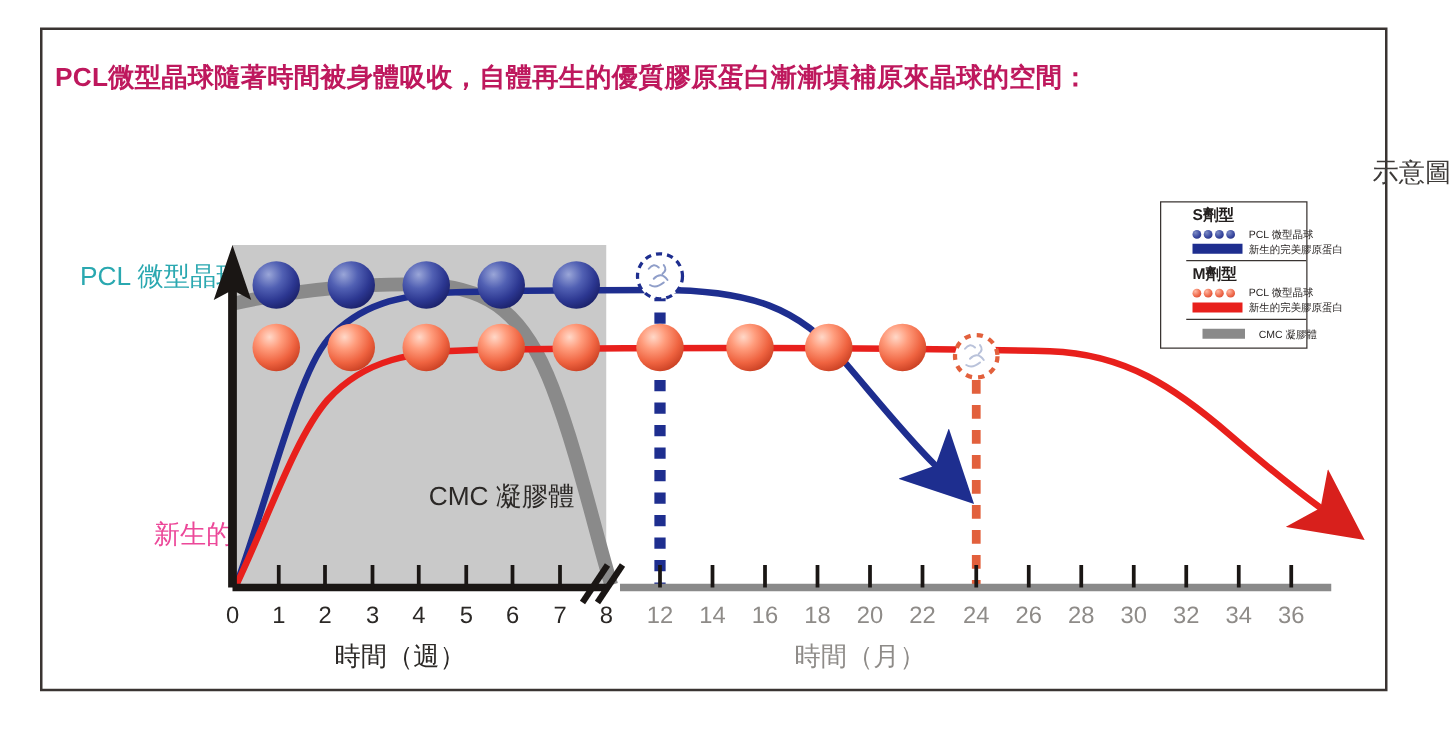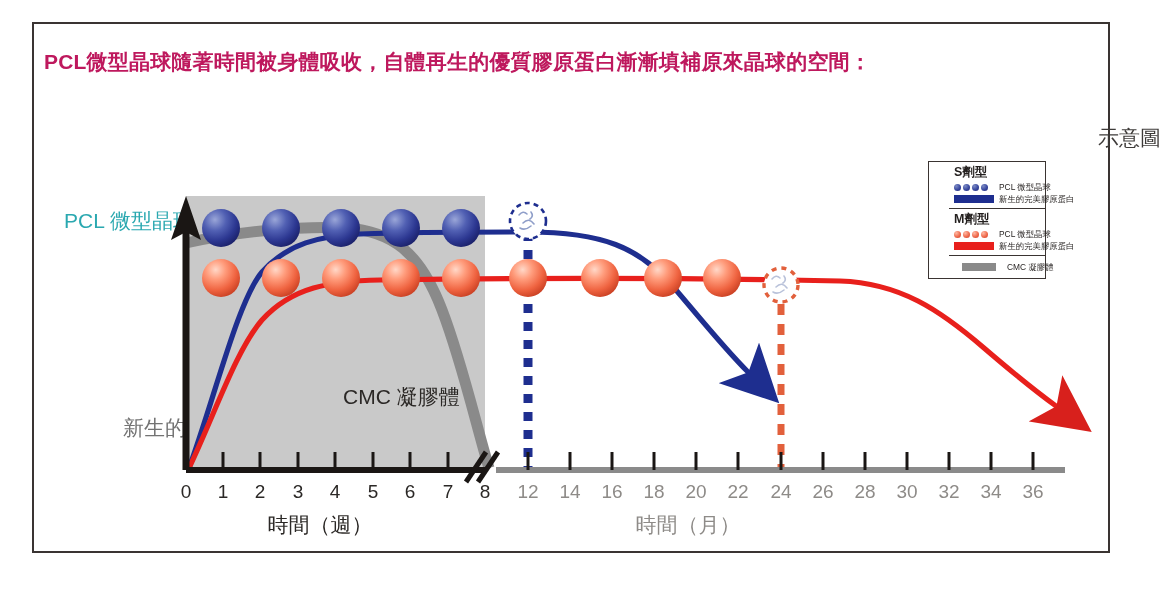--- a/index.html
+++ b/index.html
@@ -27,21 +27,21 @@
   .axlabel.dim{fill:#8e8b88;}
   .capt{font-size:21px;fill:#2b2826;font-family:"Liberation Sans","DejaVu Sans",sans-serif;}
   .capt.dim{fill:#8e8b88;}
 
   .ylab-top{
     position:absolute;left:34px;top:207px;width:160px;text-align:right;
     font-size:21px;color:#2aa8b0;white-space:nowrap;
   }
   .ylab-bot{
     position:absolute;left:8px;top:415px;width:178px;text-align:right;
-    font-size:21px;color:#737373;line-height:1.22;
+    font-size:21px;color:#ec4899;line-height:1.22;
   }
   .cmc-label{
     position:absolute;left:343px;top:383px;font-size:21px;color:#2b2826;white-space:nowrap;
   }
 
   
   .legend{
     position:absolute;left:928px;top:161px;width:118px;
     border:1.3px solid #3a3432;background:#fff;box-sizing:border-box;
   }

